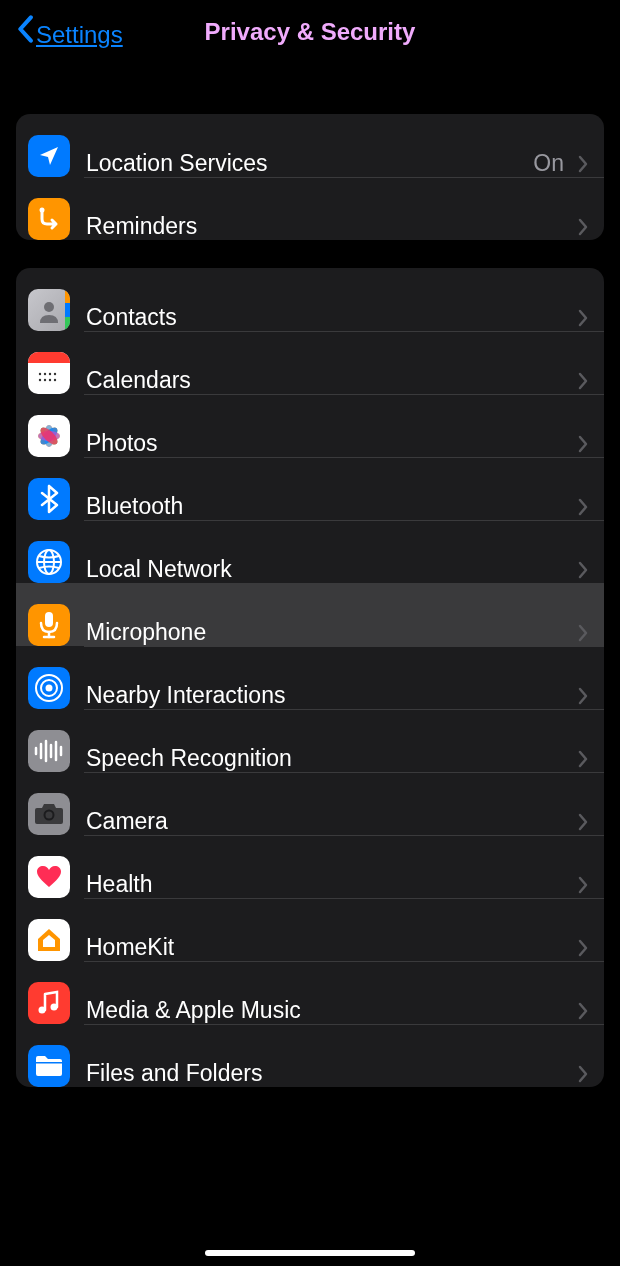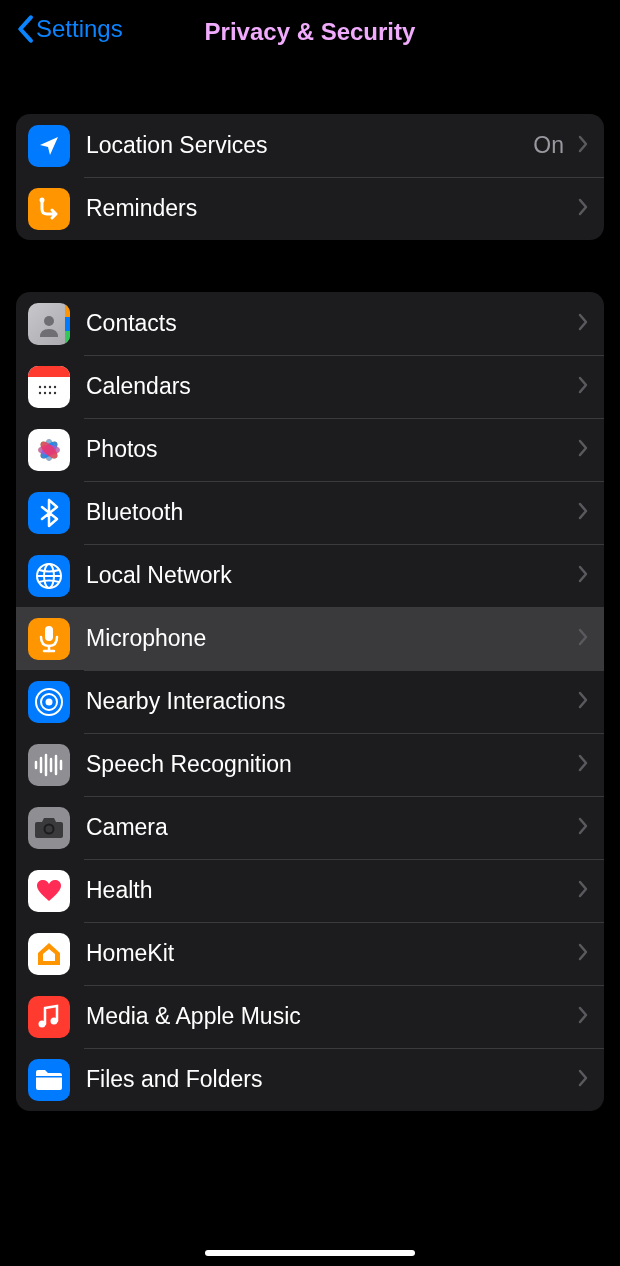--- a/index.html
+++ b/index.html
@@ -18,24 +18,25 @@
     }
     .header {
       display: flex;
       align-items: center;
       height: 64px;
       position: relative;
       padding: 0 16px;
     }
     .back {
       display: flex;
-      align-items: flex-start;
+      align-items: flex-end;
       color: #0a84ff;
       font-size: 24px;
       cursor: pointer;
+      text-decoration: underline;
     }
     .back-chevron {
       margin-right: 2px;
     }
     .title {
       position: absolute;
       left: 0;
       right: 0;
       text-align: center;
       color: #f0abfc;
@@ -43,28 +44,28 @@
       font-weight: 600;
       pointer-events: none;
     }
     .content {
       padding: 0 16px;
     }
     .group {
       background: #1c1c1e;
       border-radius: 14px;
       overflow: hidden;
-      margin-top: 52px;
+      margin-top: 28px;
     }
     .group:first-child {
       margin-top: 50px;
     }
     .row {
       display: flex;
-      align-items: center;
+      align-items: flex-end;
       height: 63px;
       padding: 0 16px 0 12px;
       position: relative;
       cursor: pointer;
     }
     .row.highlighted {
       background: #3a3a3c;
     }
     .row + .row::before {
       content: "";

